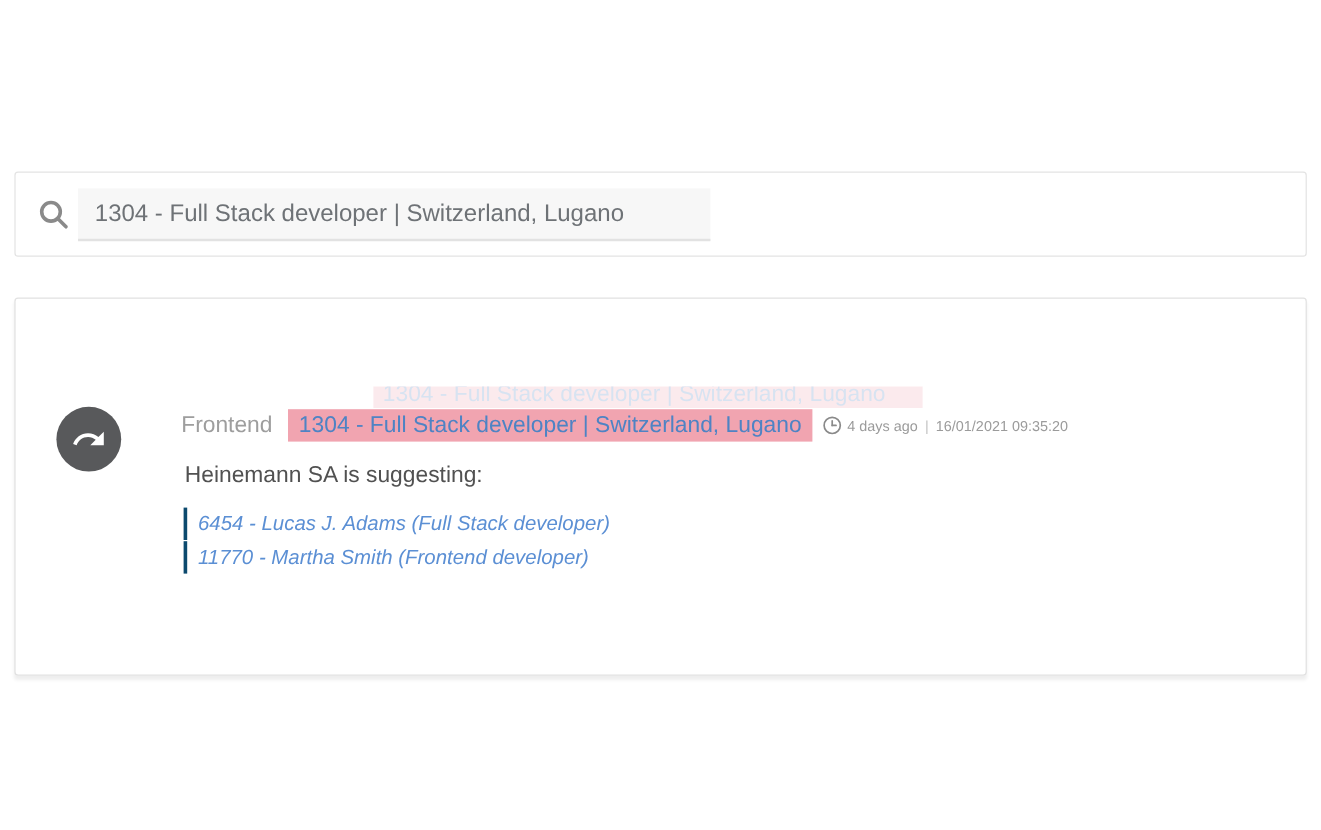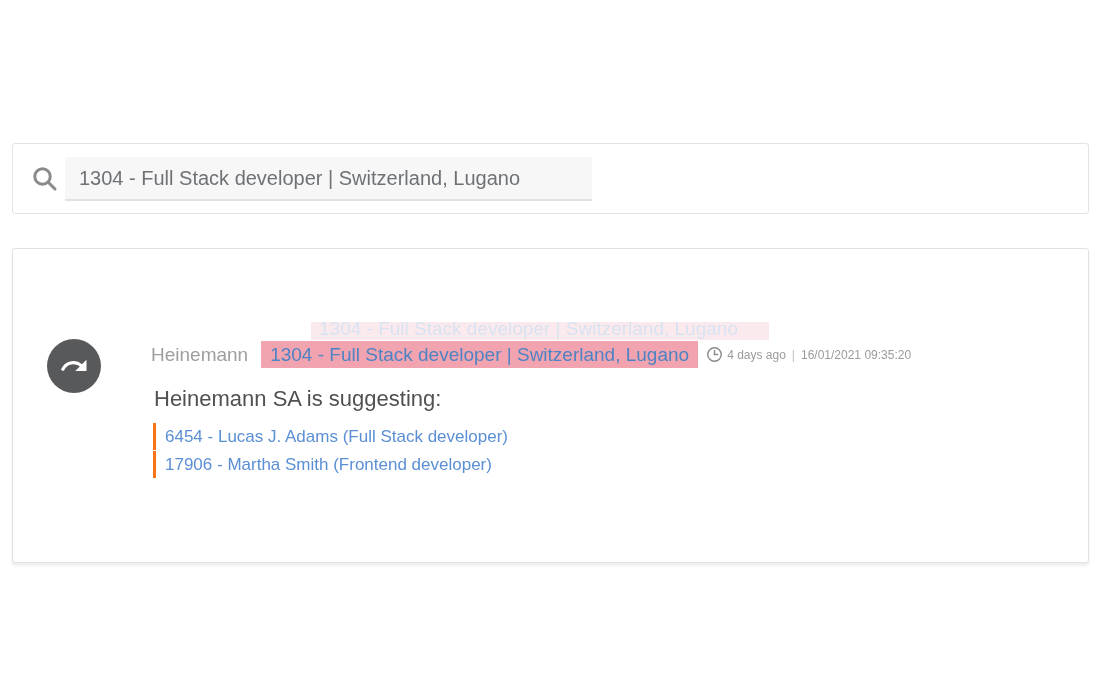--- a/index.html
+++ b/index.html
@@ -111,31 +111,32 @@
     color: #9b9b9b;
     font-size: 12px;
   }
   .clock-icon { width: 17px; height: 17px; margin-right: 4px; color: #8a8a8a; flex: none; }
   .timestamp .sep { color: #c3c3c3; margin: 0 6px; }
 
   .suggestion-heading {
     position: absolute;
     left: 141px; top: 137px;
     color: #515151;
-    font-size: 22px;
+    font-size: 19px;
   }
 
   .suggestion-list { position: absolute; left: 140px; top: 174px; }
   .suggestion-item {
     display: flex;
     align-items: center;
     height: 27px;
-    border-left: 3px solid #f97316;
+    border-left: 3px solid #0c4a6e;
     padding-left: 9px;
     margin-bottom: 1px;
+    font-style: italic;
   }
   .suggestion-link {
     color: #5b8fd4;
     font-size: 17px;
     text-decoration: none;
     cursor: pointer;
   }
 </style>
 </head>
 <body>
@@ -154,38 +155,38 @@
     <svg viewBox="0 0 24 24">
       <path d="M18.4 10.6C16.55 8.99 14.15 8 11.5 8c-4.65 0-8.58 3.03-9.96 7.22L3.9 16c1.05-3.19 4.05-5.5 7.6-5.5 1.95 0 3.73.72 5.12 1.88L13 16h9V7l-3.6 3.6z"></path>
     </svg>
   </div>
 
   <div class="ghost-highlight">
     <span class="ghost-inner">1304 - Full Stack developer | Switzerland, Lugano</span>
   </div>
 
   <div class="search-row">
-    <span class="searching-label">Heinemann</span>
+    <span class="searching-label">Frontend</span>
     <span class="search-highlight">1304 - Full Stack developer | Switzerland, Lugano</span>
     <span class="timestamp">
       <svg class="clock-icon" viewBox="0 0 24 24" fill="none" stroke="currentColor" stroke-width="2" stroke-linecap="round">
         <circle cx="12" cy="12" r="9.5"></circle>
         <line x1="12" y1="12" x2="12" y2="6.5"></line>
         <line x1="12" y1="12" x2="16.5" y2="12"></line>
       </svg>
       <span>4 days ago</span>
       <span class="sep">|</span>
       <span>16/01/2021 09:35:20</span>
     </span>
   </div>
 
   <div class="suggestion-heading">Heinemann SA is suggesting:</div>
 
   <div class="suggestion-list">
     <div class="suggestion-item">
       <a class="suggestion-link">6454 - Lucas J. Adams (Full Stack developer)</a>
     </div>
     <div class="suggestion-item">
-      <a class="suggestion-link">17906 - Martha Smith (Frontend developer)</a>
+      <a class="suggestion-link">11770 - Martha Smith (Frontend developer)</a>
     </div>
   </div>
 
 </div>
 
 </body></html>

